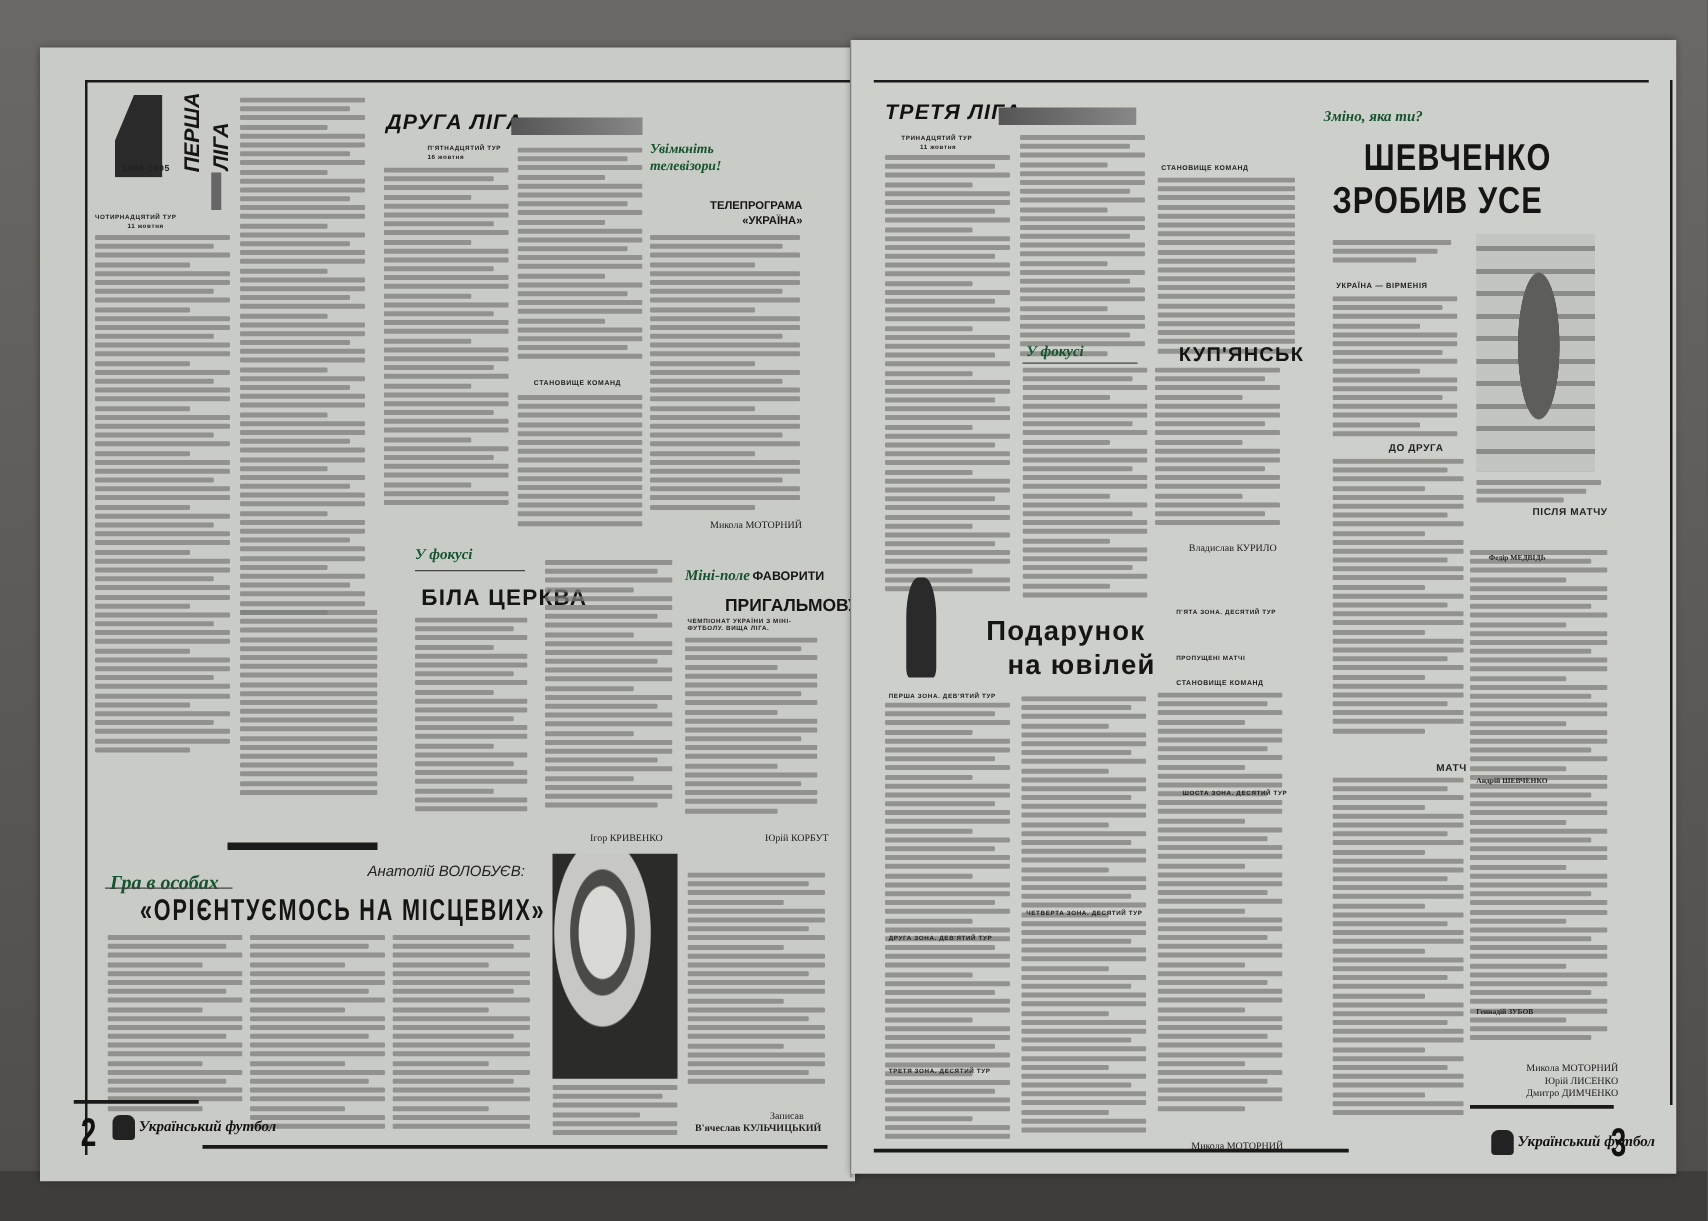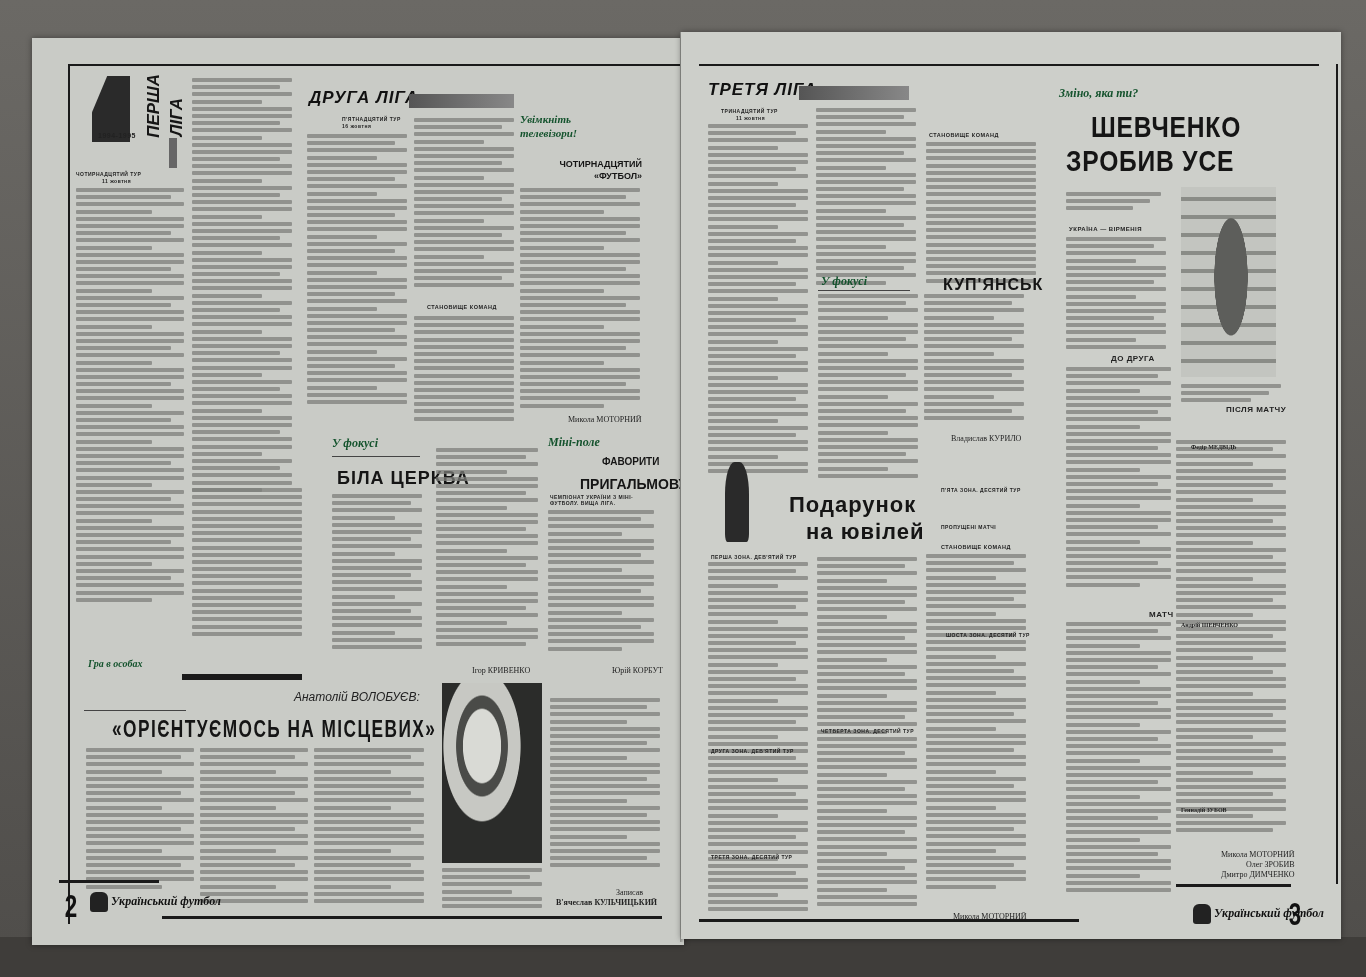--- a/index.html
+++ b/index.html
@@ -275,21 +275,21 @@
       <div class="ln"></div>
       <div class="ln"></div>
       <div class="ln"></div>
       <div class="ln"></div>
       <div class="ln"></div>
       <div class="ln"></div>
       <div class="ln"></div>
   </div>
 
   <div class="abs kicker" style="left:488px;top:74px;font-size:11px;width:110px;line-height:14px;">Увімкніть телевізори!</div>
-  <div class="abs headline" style="left:520px;top:120px;font-size:9px;width:90px;text-align:right;line-height:12px;">ЧОТИРНАДЦЯТИЙ «ФУТБОЛ»</div>
+  <div class="abs headline" style="left:520px;top:120px;font-size:9px;width:90px;text-align:right;line-height:12px;">ТЕЛЕПРОГРАМА «УКРАЇНА»</div>
   <div class="text-block" style="left:488px;top:150px;width:120px;height:230px;">
     <div class="ln"></div>
       <div class="ln m"></div>
       <div class="ln"></div>
       <div class="ln s"></div>
       <div class="ln"></div>
       <div class="ln"></div>
       <div class="ln m"></div>
       <div class="ln"></div>
       <div class="ln s"></div>
@@ -370,21 +370,21 @@
       <div class="ln"></div>
       <div class="ln m"></div>
       <div class="ln"></div>
       <div class="ln s"></div>
       <div class="ln"></div>
       <div class="ln"></div>
       <div class="ln m"></div>
   </div>
   <div class="abs byline" style="left:440px;top:628px;">Ігор КРИВЕНКО</div>
 
-  <div class="abs kicker" style="left:516px;top:397px;font-size:12px;">Міні-поле</div>
+  <div class="abs kicker" style="left:516px;top:415px;font-size:12px;">Міні-поле</div>
   <div class="abs headline" style="left:570px;top:418px;font-size:10px;">ФАВОРИТИ</div>
   <div class="abs headline" style="left:548px;top:438px;font-size:14px;">ПРИГАЛЬМОВУЮТЬ</div>
   <div class="abs caption" style="left:518px;top:456px;font-size:5px;width:100px;">ЧЕМПІОНАТ УКРАЇНИ З МІНІ-ФУТБОЛУ. ВИЩА ЛІГА.</div>
   <div class="text-block" style="left:516px;top:472px;width:106px;height:155px;">
     <div class="ln"></div>
       <div class="ln m"></div>
       <div class="ln"></div>
       <div class="ln s"></div>
       <div class="ln"></div>
       <div class="ln"></div>
@@ -399,21 +399,21 @@
       <div class="ln s"></div>
       <div class="ln"></div>
       <div class="ln m"></div>
       <div class="ln"></div>
       <div class="ln"></div>
       <div class="ln s"></div>
   </div>
   <div class="abs byline" style="left:580px;top:628px;">Юрій КОРБУТ</div>
 
   <div class="rule" style="left:150px;top:636px;width:120px;height:6px;"></div>
-  <div class="abs kicker" style="left:56px;top:620px;font-size:10px;">Гра в особах</div>
+  <div class="abs kicker" style="left:56px;top:660px;font-size:16px;">Гра в особах</div>
   <div class="rule" style="left:52px;top:672px;width:102px;height:1px;background:#444;"></div>
   <div class="abs" style="left:262px;top:652px;font-size:12px;font-style:italic;color:#222;font-family:'Liberation Sans',sans-serif;">Анатолій ВОЛОБУЄВ:</div>
   <div class="abs headline" style="left:80px;top:677px;font-size:24px;transform:scaleX(.72);transform-origin:left;letter-spacing:2px;white-space:nowrap;">«ОРІЄНТУЄМОСЬ НА МІСЦЕВИХ»</div>
   <div class="photo man" style="left:410px;top:645px;width:100px;height:180px;"></div>
   <div class="text-block" style="left:54px;top:710px;width:108px;height:150px;">
     <div class="ln"></div>
       <div class="ln m"></div>
       <div class="ln"></div>
       <div class="ln s"></div>
       <div class="ln"></div>
@@ -1019,21 +1019,21 @@
       <div class="ln"></div>
       <div class="ln s"></div>
       <div class="ln"></div>
       <div class="ln m"></div>
   </div>
   <div class="abs byline" style="left:510px;top:412px;font-weight:bold;font-size:6px;">Федір МЕДВІДЬ</div>
   <div class="abs byline" style="left:500px;top:590px;font-weight:bold;font-size:6px;">Андрій ШЕВЧЕНКО</div>
   <div class="abs byline" style="left:500px;top:775px;font-weight:bold;font-size:6px;">Геннадій ЗУБОВ</div>
   <div class="abs byline" style="left:540px;top:818px;text-align:right;line-height:10px;">
     <div>Микола МОТОРНИЙ</div>
-    <div>Олег ЗРОБИВ</div>
+    <div>Юрій ЛИСЕНКО</div>
     <div>Дмитро ДИМЧЕНКО</div>
   </div>
 
   <div class="rule" style="left:18px;top:887px;width:380px;height:3px;"></div>
   <div class="rule" style="left:495px;top:852px;width:115px;height:3px;"></div>
   <div class="abs logo" style="left:512px;top:872px;">
     <span class="logo-glyph"></span><span>Український футбол</span>
   </div>
   <div class="abs pagenum" style="left:605px;top:864px;">3</div>
 </div>

